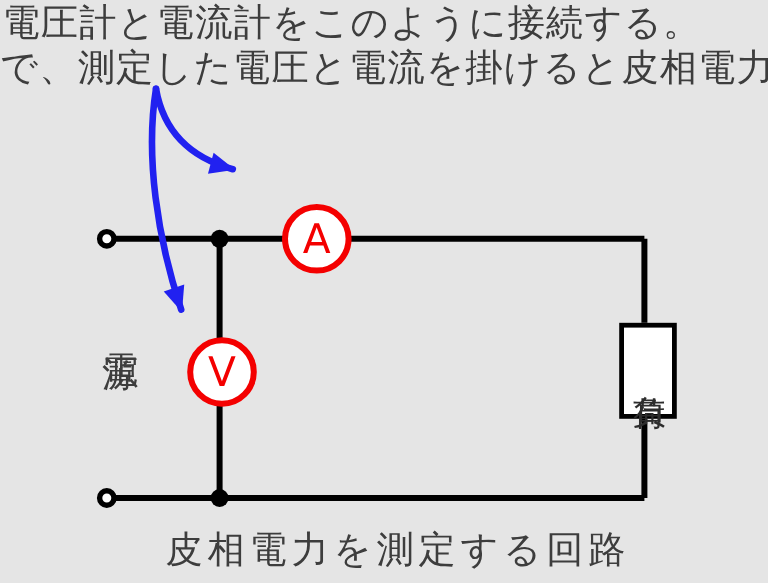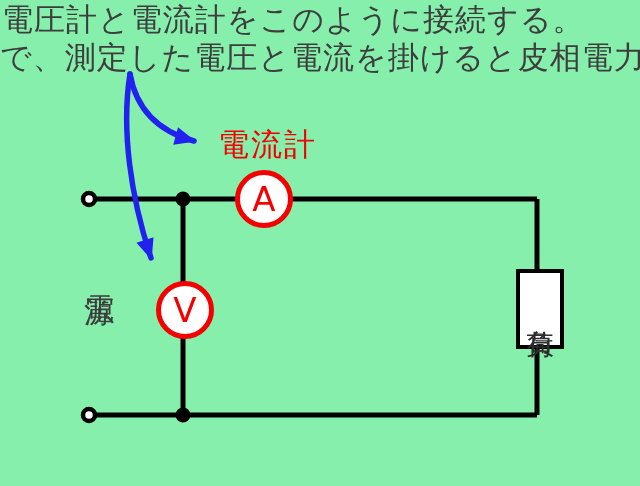--- a/index.html
+++ b/index.html
@@ -1,17 +1,17 @@
 <!DOCTYPE html>
 <html><head>
 <meta charset="utf-8">
 <style>
   html,body{margin:0;padding:0;background:#fff;}
   .canvas{
-    position:relative;width:640px;height:486px;background:#86efac;overflow:hidden;
+    position:relative;width:640px;height:486px;background:#e5e5e5;overflow:hidden;
     font-family:"DejaVu Sans",sans-serif;
   }
   .header-line{
     position:absolute;left:0;color:#3d3d3d;font-size:31px;line-height:37px;
     letter-spacing:1px;white-space:nowrap;font-weight:500;
   }
   .line1{top:1px;left:2px;}
   .line2{top:39px;}
   svg.circuit{position:absolute;left:0;top:0;z-index:1;}
   .label{position:absolute;white-space:nowrap;z-index:2;}
@@ -65,23 +65,23 @@
     <path d="M130,74 C136,108 157,131 194,141" fill="none" stroke="#2121f0" stroke-width="5.5" stroke-linecap="round" marker-end="url(#bluehead)"></path>
     <path d="M130,74 C121,130 131,198 151,258" fill="none" stroke="#2121f0" stroke-width="5.5" stroke-linecap="round" marker-end="url(#bluehead)"></path>
 
     <circle cx="264" cy="199" r="26.5" fill="#fff" stroke="#f40000" stroke-width="5"></circle>
     <text x="264" y="211" text-anchor="middle" font-size="34" fill="#f40000" font-family="DejaVu Sans, sans-serif">A</text>
 
     <circle cx="185" cy="310" r="26.5" fill="#fff" stroke="#f40000" stroke-width="5"></circle>
     <text x="185" y="322" text-anchor="middle" font-size="34" fill="#f40000" font-family="DejaVu Sans, sans-serif">V</text>
   </svg>
 
-  <div class="label red-label ammeter-label">電流計</div>
 
 
   <div class="label source-label">電源</div>
 
   <div class="load-box">
     <span>負荷</span>
   </div>
 
+  <div class="caption">皮相電力を測定する回路</div>
 
 </div>
 
 </body></html>

